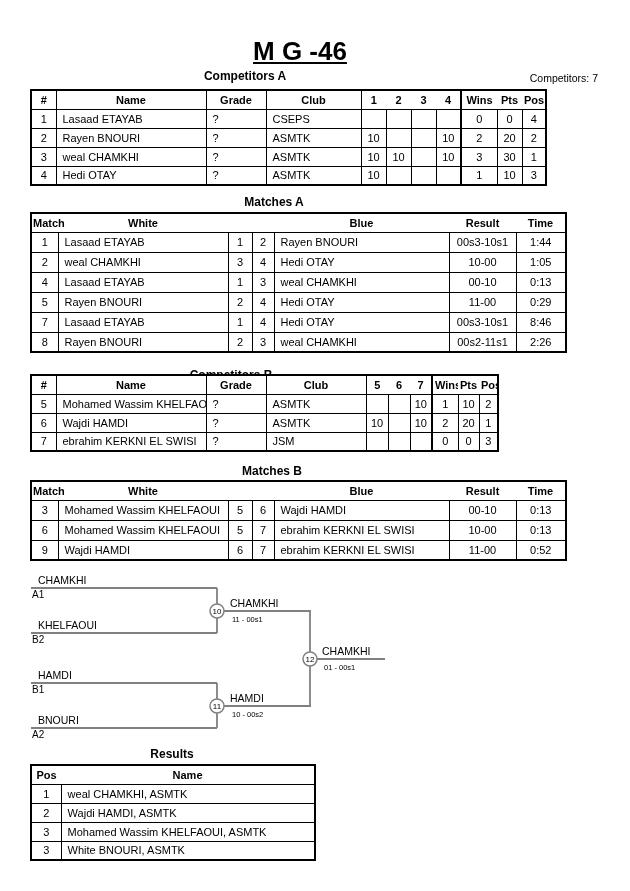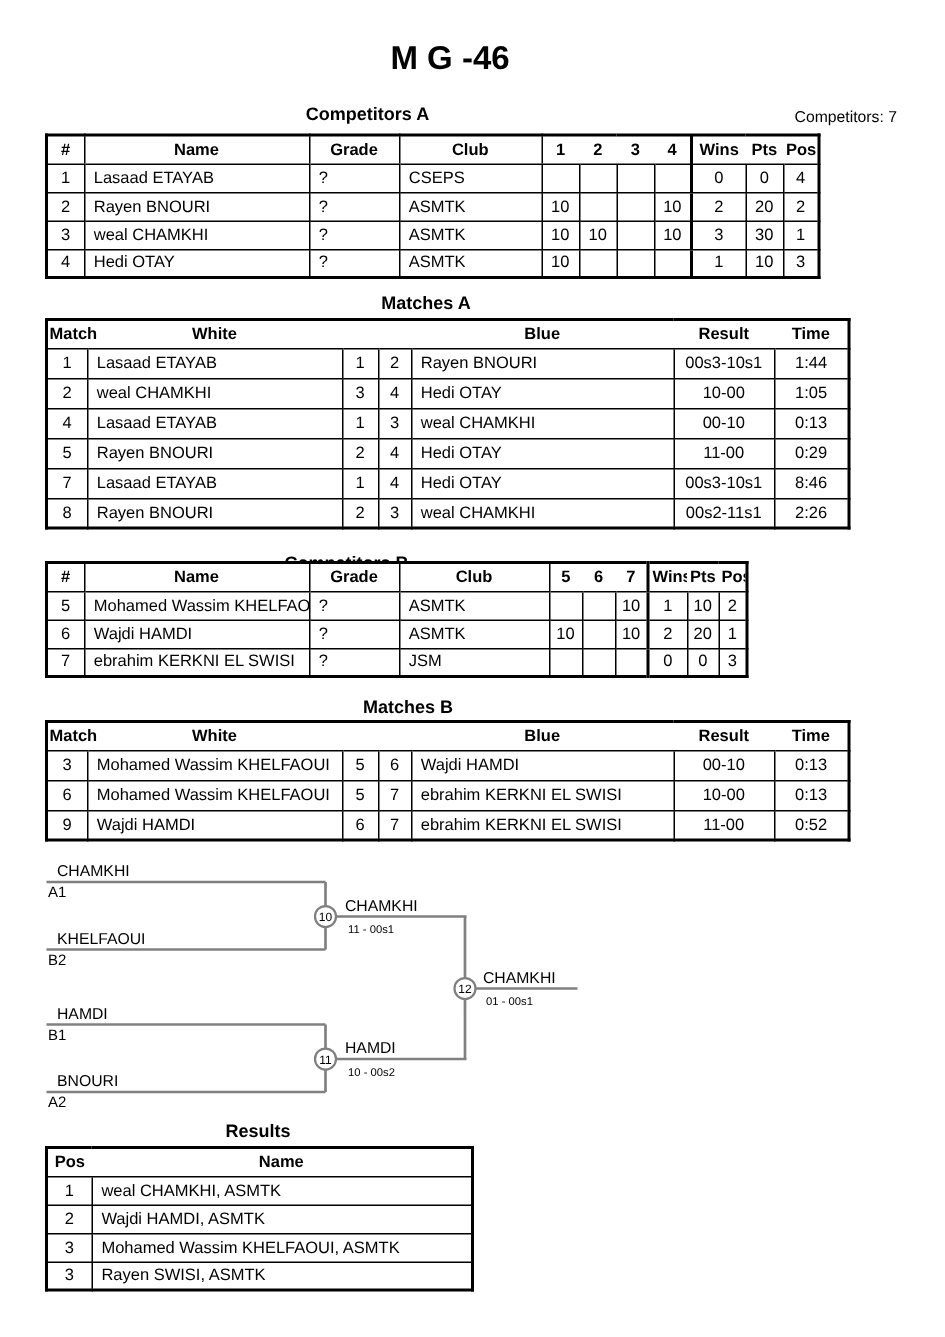--- a/index.html
+++ b/index.html
@@ -3,29 +3,29 @@
 <meta charset="utf-8">
 <style>
   * { box-sizing: border-box; }
   html,body { margin:0; padding:0; background:#ffffff; }
   .page {
     position:relative; width:630px; height:891px; background:#ffffff;
     font-family:"Liberation Sans","DejaVu Sans",sans-serif; color:#000;
     overflow:hidden;
   }
   .main-title {
-    position:absolute; top:26px; left:300px; transform:translateX(-50%);
-    font-size:22px; font-weight:bold; white-space:nowrap;
+    position:absolute; top:36px; left:300px; transform:translateX(-50%);
+    font-size:26px; font-weight:bold; white-space:nowrap;text-decoration:underline;
   }
   .section-heading {
     position:absolute; transform:translateX(-50%);
     font-size:12px; font-weight:bold; white-space:nowrap;
   }
   #heading-comp-a   { left:245px; top:69px; }
-  #heading-matches-a{ left:284px; top:195px; }
+  #heading-matches-a{ left:274px; top:195px; }
   #heading-comp-b   { left:231px; top:368px; }
   #heading-matches-b{ left:272px; top:464px; }
   #heading-results  { left:172px; top:747px;text-align:center; }
   .competitors-count {
     position:absolute; top:72px; right:32px; font-size:10.5px; white-space:nowrap;
   }
   table {
     position:absolute; border-collapse:collapse; table-layout:fixed;
     font-size:11px; border:2px solid #000; background:#fff;
   }
@@ -435,19 +435,19 @@
           <td class="l">Wajdi HAMDI, ASMTK</td>
         </tr>
 
         <tr>
           <td class="c">3</td>
           <td class="l">Mohamed Wassim KHELFAOUI, ASMTK</td>
         </tr>
 
         <tr>
           <td class="c">3</td>
-          <td class="l">Rayen SWISI, ASMTK</td>
+          <td class="l">White BNOURI, ASMTK</td>
         </tr>
 
     </tbody>
   </table>
 
 </div>
 
 </body></html>

